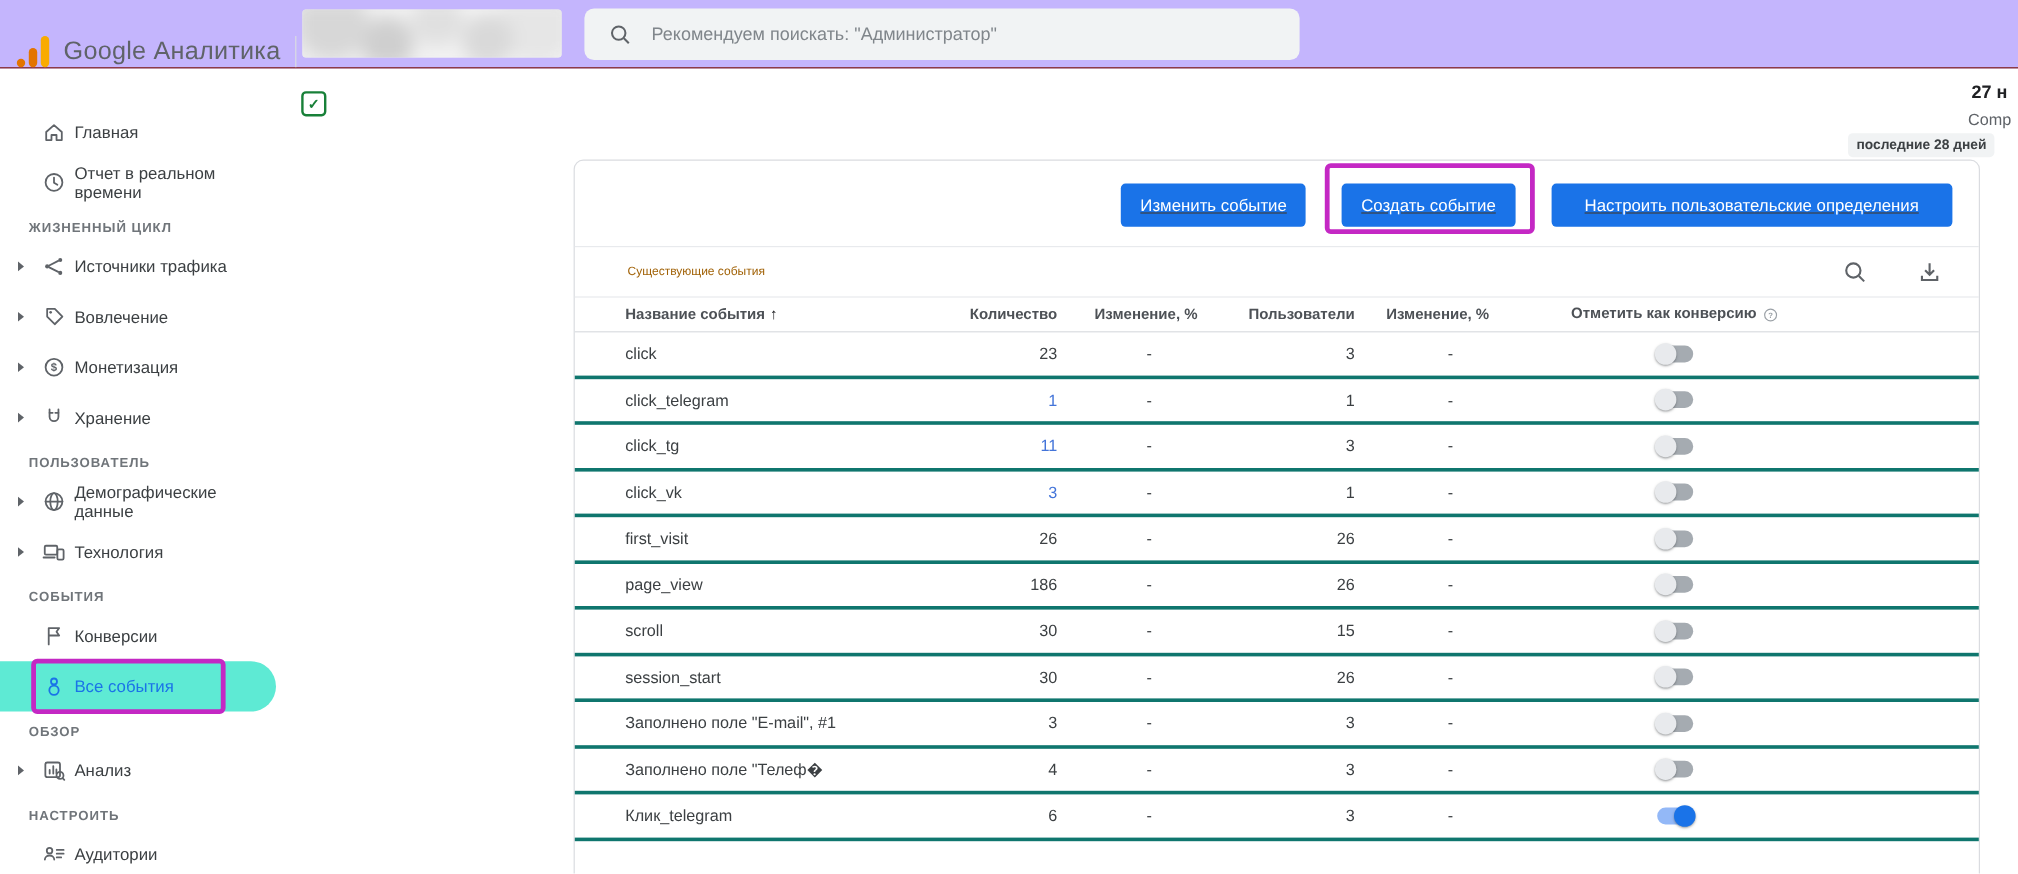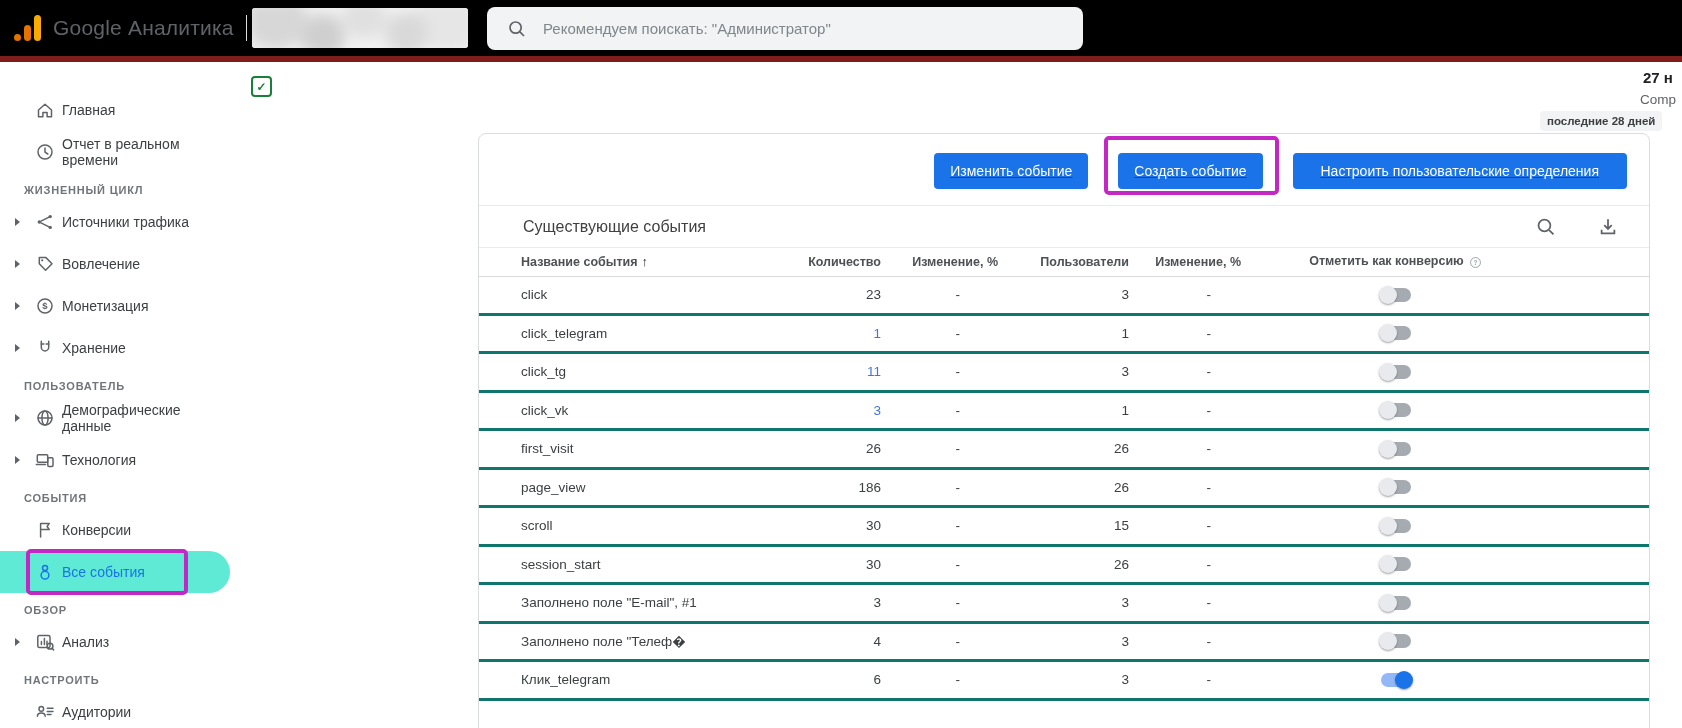--- a/index.html
+++ b/index.html
@@ -5,22 +5,22 @@
   html,body{margin:0;padding:0;}
   body{
     width:1682px;height:728px;overflow:hidden;position:relative;
     background:#ffffff;color:#3c4043;
     font-family:"Liberation Sans", sans-serif;
     -webkit-font-smoothing:antialiased;
   }
   .app{position:absolute;inset:0;}
 
   
-  .topbar{position:absolute;top:0;left:0;right:0;height:56px;background:#000000;
-    border-bottom:6px solid #7f1d1d;display:flex;align-items:center;z-index:6;}
+  .topbar{position:absolute;top:0;left:0;right:0;height:56px;background:#c4b5fd;
+    border-bottom:1px solid #7f1d1d;display:flex;align-items:flex-end;z-index:6;}
   .brand{display:flex;align-items:center;gap:12px;padding-left:14px;cursor:pointer;}
   .ga-logo{position:relative;width:27px;height:26px;}
   .ga-logo .bar-tall{position:absolute;right:0;top:0;width:7px;height:26px;border-radius:3.5px;background:#f9ab00;}
   .ga-logo .bar-mid{position:absolute;left:10px;bottom:0;width:7px;height:16px;border-radius:3.5px;background:#e37400;}
   .ga-logo .dot{position:absolute;left:0;bottom:0;width:7px;height:7px;border-radius:50%;background:#e37400;}
   .brand-name{font-size:21px;color:#5f6368;letter-spacing:.2px;white-space:nowrap;}
   .topbar-divider{width:1px;height:26px;background:#dadce0;margin-left:12px;}
   .account-blur{position:absolute;left:252px;top:8px;width:216px;height:40px;border-radius:3px;
     overflow:hidden;background:#f2f2f2;cursor:pointer;}
   .account-blur .blobs{position:absolute;inset:-8px;filter:blur(7px);
@@ -71,21 +71,21 @@
   
   .card{position:absolute;left:478px;top:133px;width:1172px;height:640px;background:#fff;
     border:1px solid #dadce0;border-radius:8px 8px 0 0;box-sizing:border-box;z-index:2;}
   .btn-row{display:flex;justify-content:flex-end;align-items:flex-end;gap:30px;
     padding:16px 22px 0 0;height:55px;box-sizing:border-box;text-decoration:underline;}
   .btn{position:relative;height:36px;border:0;border-radius:4px;background:#1a73e8;color:#fff;
     font-size:14px;font-weight:500;font-family:"Liberation Sans",sans-serif;padding:0 16px;cursor:pointer;white-space:nowrap;}
   .btn.wide{padding:0 28px;}
   .card-title-row{display:flex;align-items:center;height:43px;border-top:1px solid #e8eaed;
     border-bottom:1px solid #e8eaed;margin-top:16px;padding:0 30px 0 44px;box-sizing:border-box;}
-  .card-title{font-size:16px;color:#404040;flex:1;}
+  .card-title{font-size:10px;color:#a16207;flex:1;}
   .title-icons{display:flex;align-items:center;gap:40px;color:#5f6368;}
   .title-icons .t-ic{cursor:pointer;display:flex;}
 
   .grid-row{display:grid;grid-template-columns:270px 90px 117px 131px 112px 310px 1fr;
     align-items:center;padding-left:42px;box-sizing:border-box;}
   .thead{height:29px;border-bottom:1px solid #dadce0;font-size:12.5px;font-weight:700;color:#4d5156;}
   .thead .hc{white-space:nowrap;}
   .al-r{text-align:right;}
   .al-c{text-align:center;}
   .sort-arrow{font-weight:700;color:#202124;margin-left:4px;}

